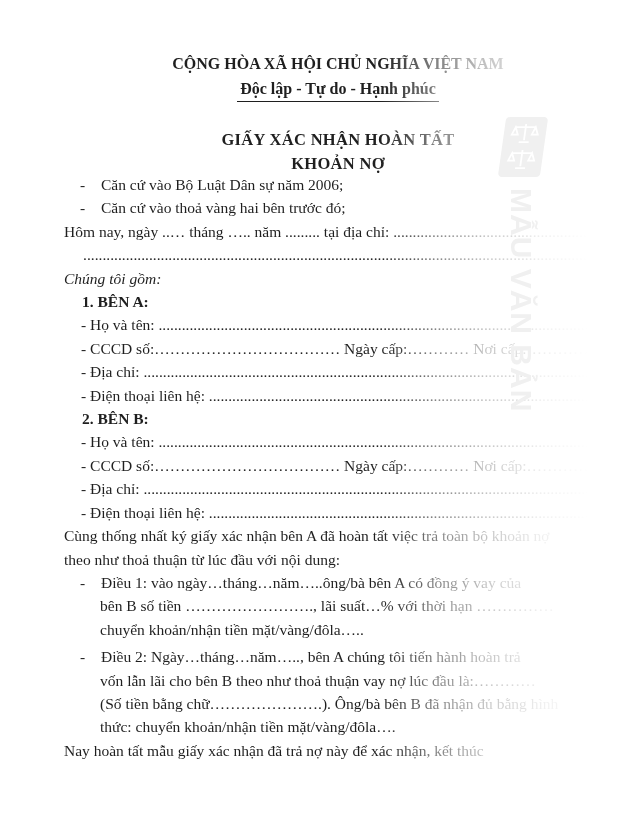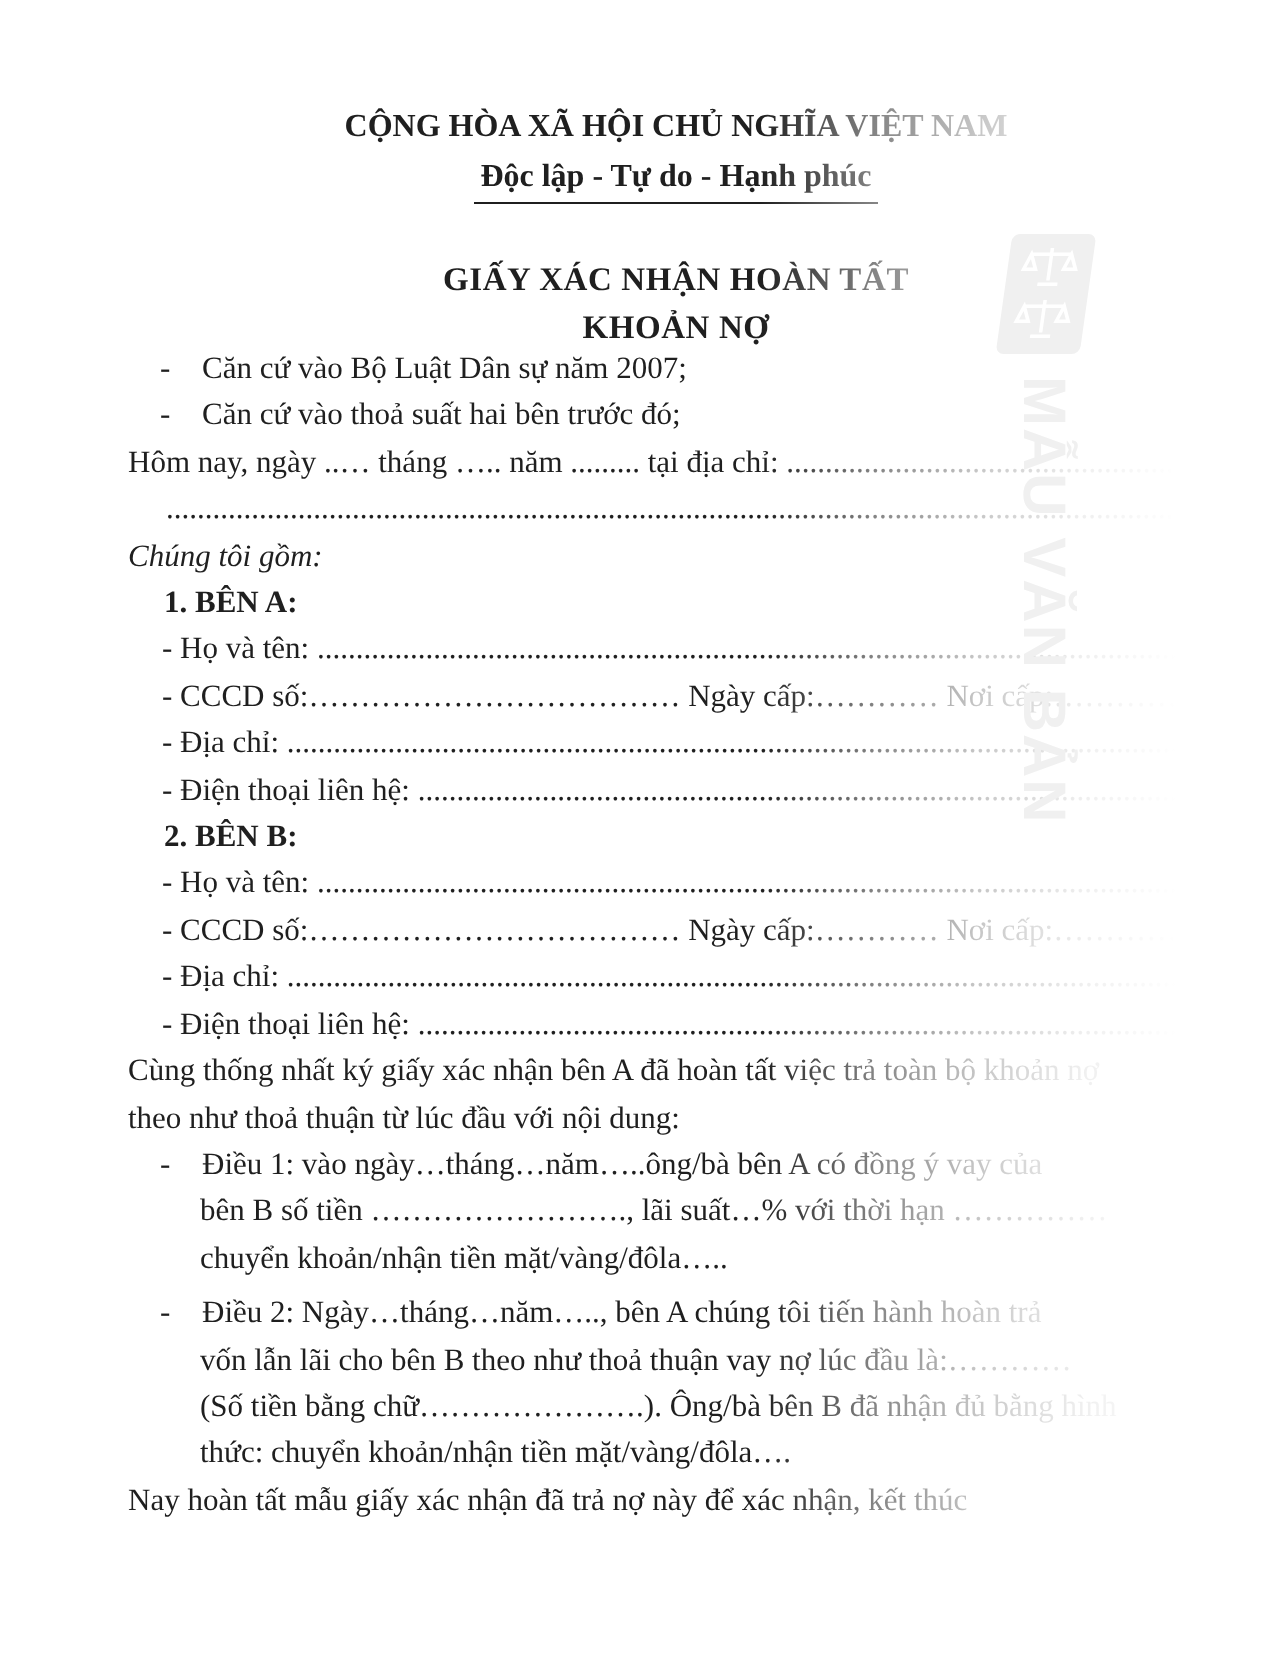--- a/index.html
+++ b/index.html
@@ -60,22 +60,22 @@
         <span class="underlined">Độc lập - Tự do - Hạnh phúc</span>
       </div>
     </div>
 
     <div class="doc-title">
       <div>GIẤY XÁC NHẬN HOÀN TẤT</div>
       <div>KHOẢN NỢ</div>
     </div>
 
     <div class="body">
-      <div class="line bullet"><span class="dash">-</span><span>Căn cứ vào Bộ Luật Dân sự năm 2007;</span></div>
-      <div class="line bullet"><span class="dash">-</span><span>Căn cứ vào thoả suất hai bên trước đó;</span></div>
+      <div class="line bullet"><span class="dash">-</span><span>Căn cứ vào Bộ Luật Dân sự năm 2006;</span></div>
+      <div class="line bullet"><span class="dash">-</span><span>Căn cứ vào thoả vàng hai bên trước đó;</span></div>
 
       <div class="line">Hôm nay, ngày ..… tháng ….. năm ......... tại địa chỉ: ..................................................</div>
       <div class="line dotsline">......................................................................................................................................................</div>
       <div class="line intro">Chúng tôi gồm:</div>
 
       <div class="line heading">1. BÊN A:</div>
       <div class="line field">- Họ và tên: ........................................................................................................................</div>
       <div class="line field">- CCCD số:……………………………… Ngày cấp:………… Nơi cấp:…………</div>
       <div class="line field">- Địa chỉ: ...........................................................................................................................</div>
       <div class="line field">- Điện thoại liên hệ: ............................................................................................................</div>

